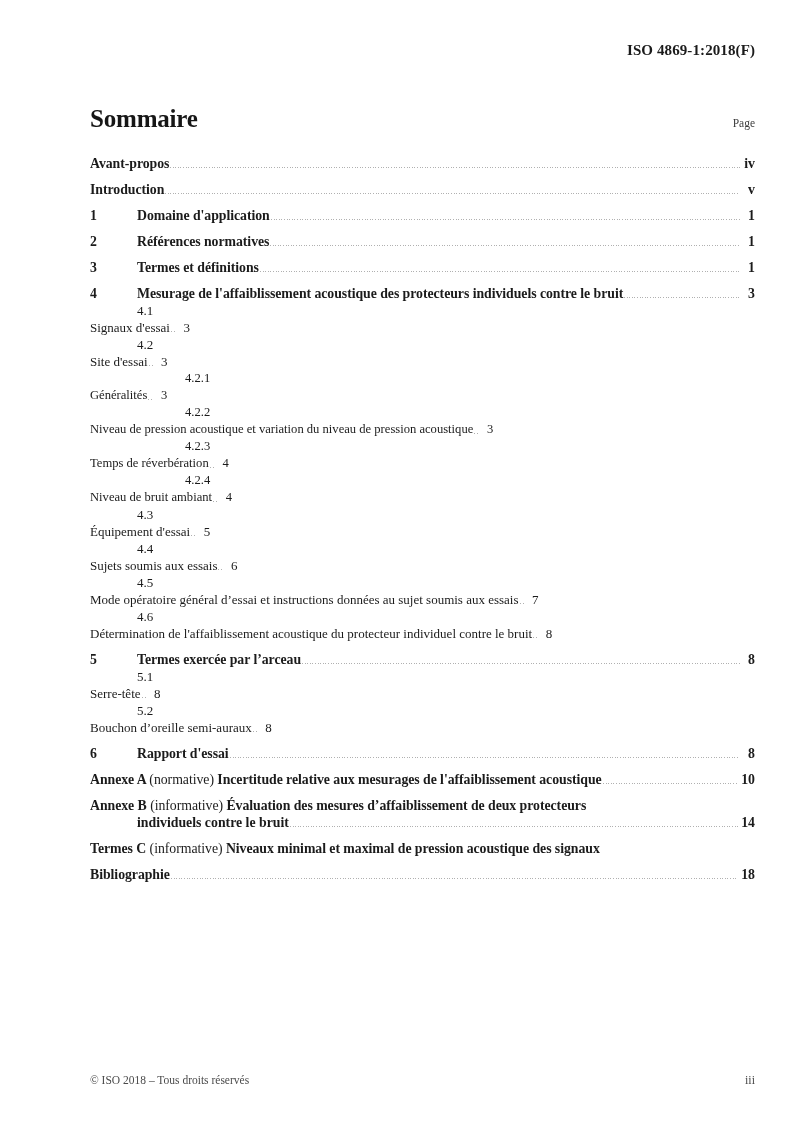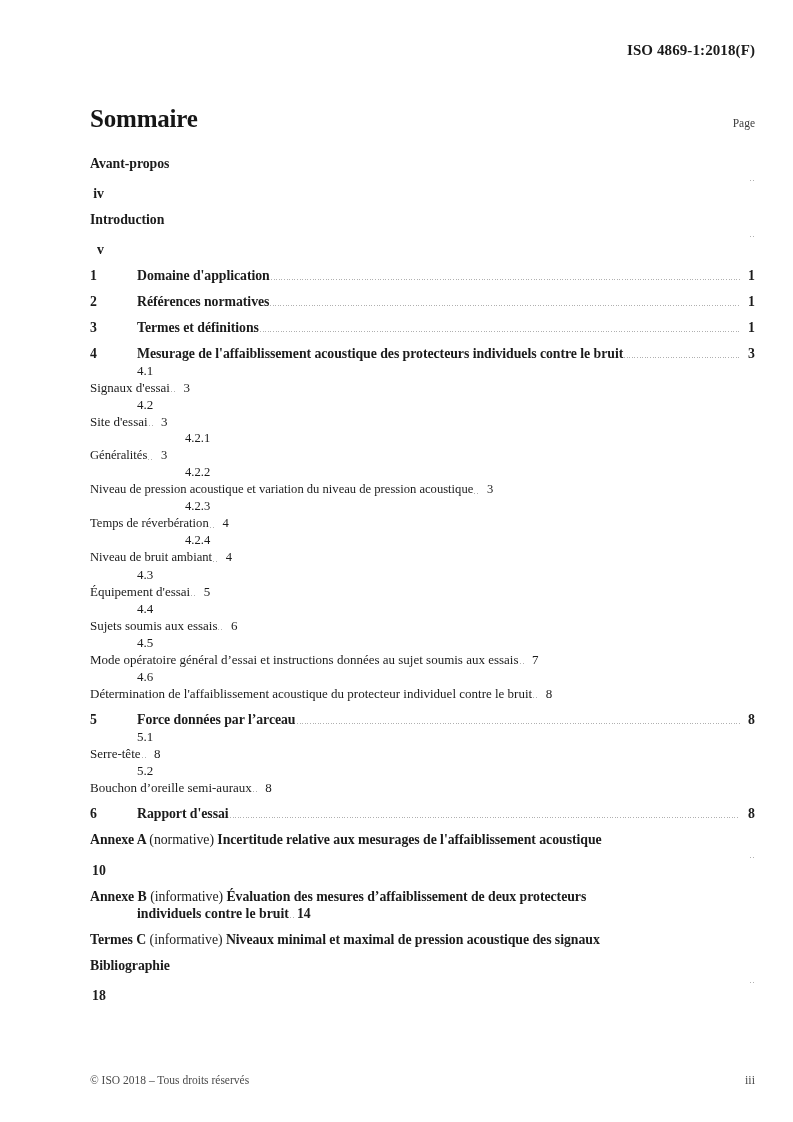--- a/index.html
+++ b/index.html
@@ -135,21 +135,21 @@
     text-align: right;
     min-width: 12px;
     padding-left: 2px;
     white-space: nowrap;
   }
   .lvl1 .pg, .annex .pg, .front .pg { font-weight: bold; font-size: 13.8px; }
   .lvl2 .pg { font-weight: normal; font-size: 13px; }
   .lvl3 .pg { font-weight: normal; font-size: 12.6px; }
 
   
-  .annex .label-wrap, .front .label-wrap { margin-left: 0; flex-direction: column; }
+  .annex .label-wrap, .front .label-wrap { margin-left: 0; }
   .annex .label { display: inline; }
   .annex.wrapped .label-wrap { flex-wrap: wrap; }
   .annex.wrapped .label { flex: 0 0 100%; }
   .annex.wrapped .cont {
     display: flex;
     flex: 0 0 100%;
     align-items: center;
     padding-left: 47px;
     box-sizing: border-box;
   }
@@ -325,21 +325,21 @@
       <div class="label-wrap">
         <span class="label">Détermination de l'affaiblissement acoustique du protecteur individuel contre le bruit</span>
         <span class="leader"></span>
         <span class="pg">8</span>
       </div>
     </div>
 
     <div class="toc-entry lvl1 gap-lg">
       <span class="num">5</span>
       <div class="label-wrap">
-        <span class="label">Force données par l’arceau</span>
+        <span class="label">Termes exercée par l’arceau</span>
         <span class="leader"></span>
         <span class="pg">8</span>
       </div>
     </div>
 
     <div class="toc-entry lvl2 gap-sm">
       <span class="num">5.1</span>
       <div class="label-wrap">
         <span class="label">Serre-tête</span>
         <span class="leader"></span>

